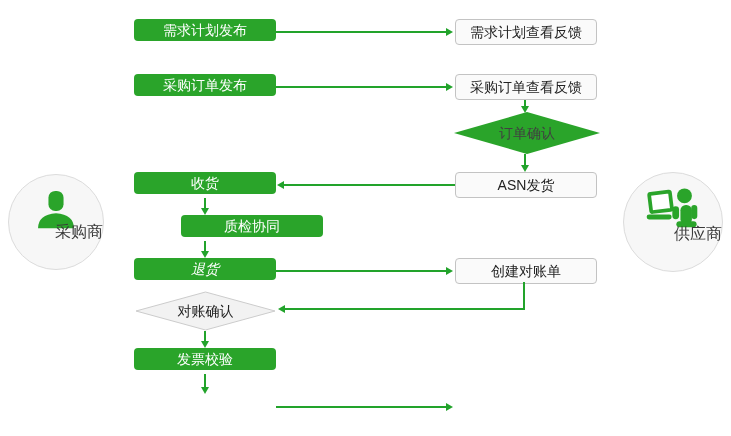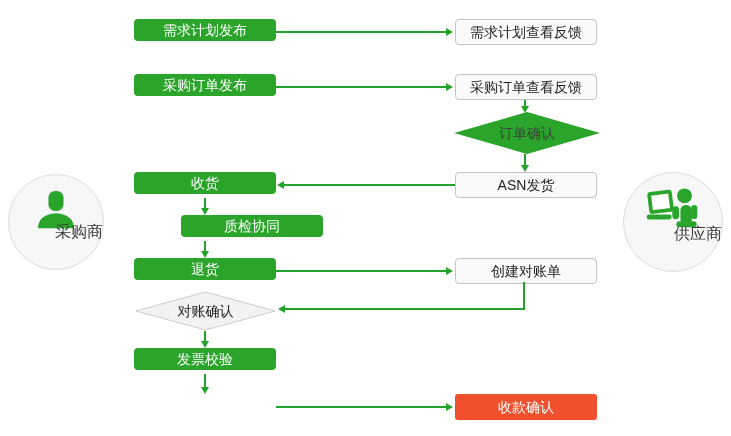--- a/index.html
+++ b/index.html
@@ -60,28 +60,27 @@
       <rect x="67" y="27" width="9" height="21" rx="4.5" fill="var(--green)"></rect>
       <rect x="45" y="51" width="30" height="9" rx="4.5" fill="var(--green)"></rect>
     </svg>
     <div class="actor-label">供应商</div>
   </div>
 
   <div class="node gbox" style="left:134px;top:19px;">需求计划发布</div>
   <div class="node gbox" style="left:134px;top:74px;">采购订单发布</div>
   <div class="node gbox" style="left:134px;top:172px;">收货</div>
   <div class="node gbox" style="left:134px;top:215px;margin-left:47px;">质检协同</div>
-  <div class="node gbox" style="left:134px;top:258px;">退货</div>
+  <div class="node gbox" style="left:134px;top:258px;font-style:italic;">退货</div>
   <div class="node gbox" style="left:134px;top:348px;">发票校验</div>
 
   <div class="node wbox" style="left:455px;top:19px;">需求计划查看反馈</div>
   <div class="node wbox" style="left:455px;top:74px;">采购订单查看反馈</div>
   <div class="node wbox" style="left:455px;top:258px;">创建对账单</div>
   <div class="node wbox" style="left:455px;top:172px;">ASN发货</div>
-  <div class="node rbox" style="left:455px;top:394px;">收款确认</div>
 
   <div class="diamond d-green" style="left:454px;top:112px;width:146px;height:42px;">
     <svg viewBox="0 0 146 42" preserveAspectRatio="none">
       <polygon points="73,0 146,21 73,42 0,21" fill="var(--green)"></polygon>
     </svg>
     <span>订单确认</span>
   </div>
 
   <div class="diamond d-gray" style="left:135px;top:291px;width:141px;height:40px;">
     <svg viewBox="0 0 141 40" preserveAspectRatio="none">

